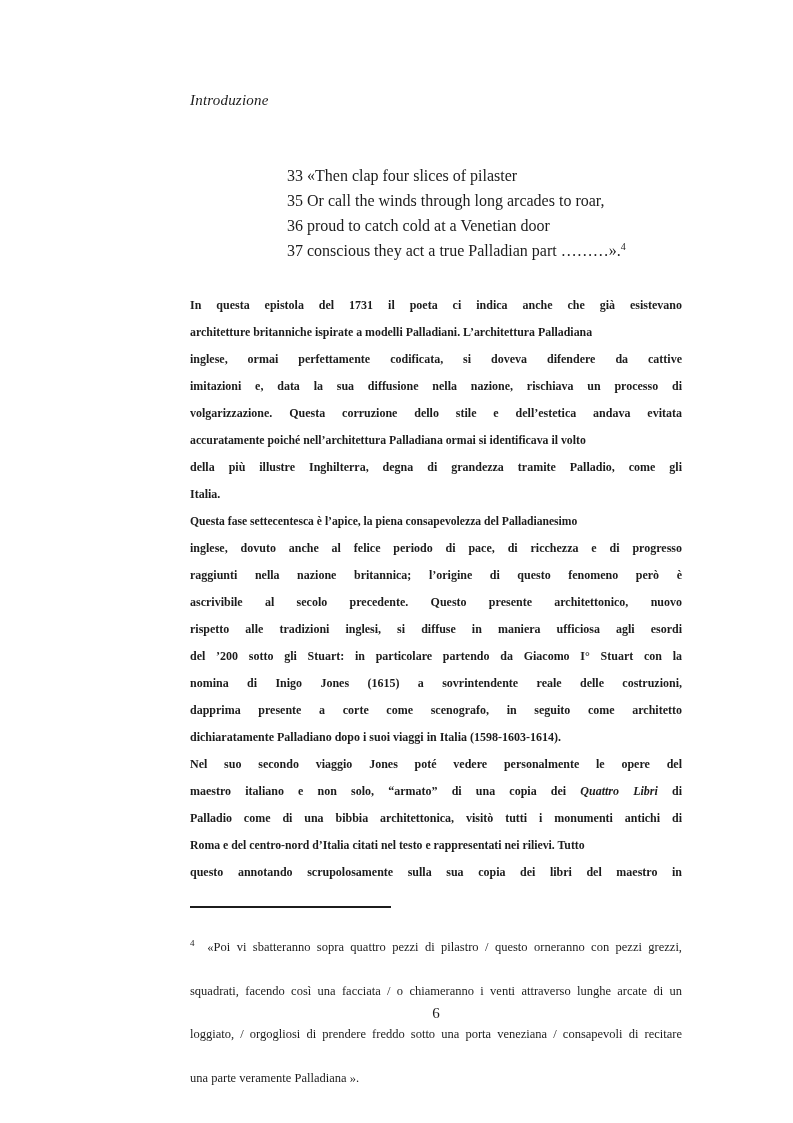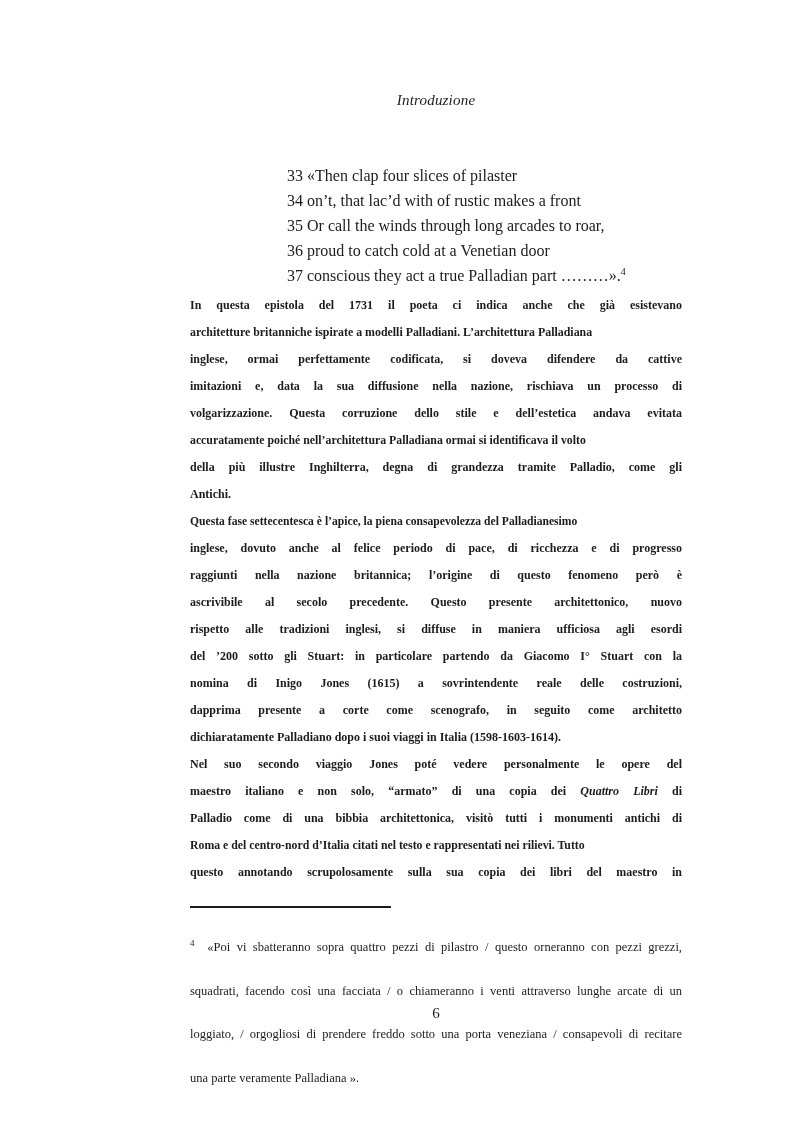--- a/index.html
+++ b/index.html
@@ -13,21 +13,21 @@
     width: 793px;
     height: 1123px;
     background: #ffffff;
     overflow: hidden;
   }
   .running-header {
     position: absolute;
     top: 92px;
     left: 190px;
     width: 492px;
-    text-align: center;
+    text-align: left;
     font-style: italic;
     font-size: 15px;
     letter-spacing: 0.2px;
   }
   .poem {
     position: absolute;
     top: 163px;
     left: 287px;
     width: 400px;
     font-size: 16px;
@@ -90,36 +90,35 @@
 </style>
 </head>
 <body>
 
 <div class="page">
 
   <div class="running-header">Introduzione</div>
 
   <div class="poem">
       <div class="poem-line" style="white-space: nowrap;">33 «Then clap four slices of pilaster</div>
-      <div class="poem-line" style="white-space: nowrap;">34 on’t, that lac’d with of rustic makes a front</div>
       <div class="poem-line" style="white-space: nowrap;">35 Or call the winds through long arcades to roar,</div>
       <div class="poem-line" style="white-space: nowrap;">36 proud to catch cold at a Venetian door</div>
       <div class="poem-line" style="white-space: nowrap;">37 conscious they act a true Palladian part ………».<sup>4</sup></div>
     </div>
 
   <div class="body-text">
       <div class="paragraph">
         <div class="body-line" style="">In questa epistola del 1731 il poeta ci indica anche che già esistevano</div>
         <div class="body-line" style="white-space: nowrap; transform: scaleX(0.98994); transform-origin: left center; text-align-last: auto;">architetture britanniche ispirate a modelli Palladiani. L’architettura Palladiana</div>
         <div class="body-line" style="">inglese, ormai perfettamente codificata, si doveva difendere da cattive</div>
         <div class="body-line" style="">imitazioni e, data la sua diffusione nella nazione, rischiava un processo di</div>
         <div class="body-line" style="">volgarizzazione. Questa corruzione dello stile e dell’estetica andava evitata</div>
         <div class="body-line" style="white-space: nowrap; transform: scaleX(0.982036); transform-origin: left center; text-align-last: auto;">accuratamente poiché nell’architettura Palladiana ormai si identificava il volto</div>
         <div class="body-line" style="">della più illustre Inghilterra, degna di grandezza tramite Palladio, come gli</div>
-        <div class="body-line no-just" style="">Antichi.</div>
+        <div class="body-line no-just" style="">Italia.</div>
       </div>
       <div class="paragraph">
         <div class="body-line" style="white-space: nowrap; transform: scaleX(0.968504); transform-origin: left center; text-align-last: auto;">Questa fase settecentesca è l’apice, la piena consapevolezza del Palladianesimo</div>
         <div class="body-line" style="">inglese, dovuto anche al felice periodo di pace, di ricchezza e di progresso</div>
         <div class="body-line" style="">raggiunti nella nazione britannica; l’origine di questo fenomeno però è</div>
         <div class="body-line" style="">ascrivibile al secolo precedente. Questo presente architettonico, nuovo</div>
         <div class="body-line" style="">rispetto alle tradizioni inglesi, si diffuse in maniera ufficiosa agli esordi</div>
         <div class="body-line" style="">del ’200 sotto gli Stuart: in particolare partendo da Giacomo I° Stuart con la</div>
         <div class="body-line" style="">nomina di Inigo Jones (1615) a sovrintendente reale delle costruzioni,</div>
         <div class="body-line" style="">dapprima presente a corte come scenografo, in seguito come architetto</div>

